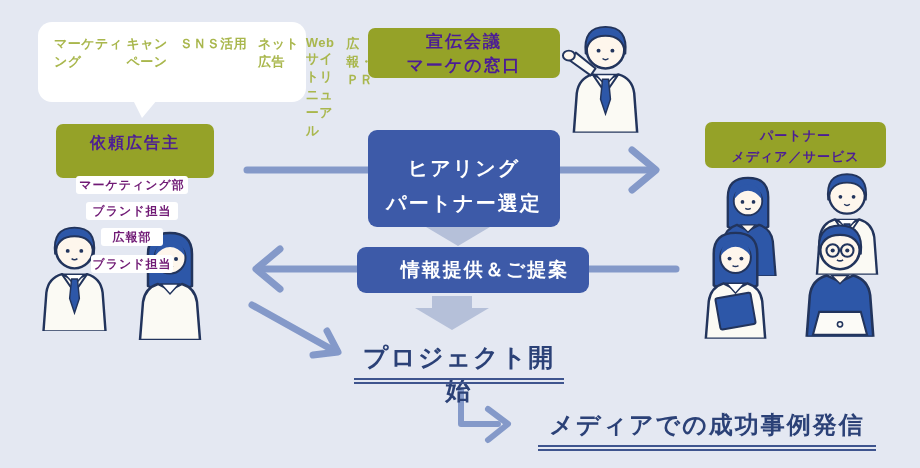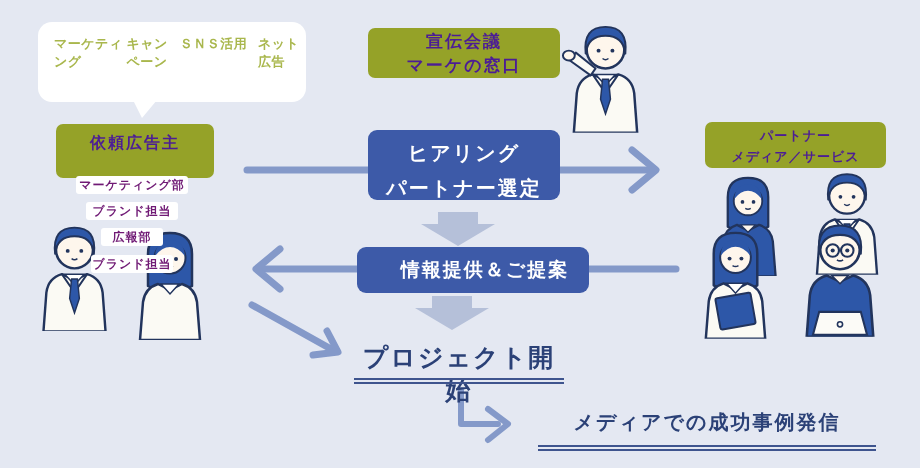--- a/index.html
+++ b/index.html
@@ -17,21 +17,21 @@
   .olive-box {
     position:absolute; z-index:2; background:#95a228; color:#4c1d95;
     font-weight:bold; text-align:center; border-radius:7px; letter-spacing:2px;
   }
   .blue-box {
     position:absolute; z-index:2; background:#3d5aa8; color:#fff;
     font-weight:bold; text-align:center; border-radius:9px; letter-spacing:2px;
   }
   .advertiser { left:56px; top:124px; width:158px; height:54px; font-size:16px; line-height:38px; }
   .agency  { left:368px; top:28px;  width:192px; height:50px; font-size:17px; line-height:24px; padding-top:2px; box-sizing:border-box; }
-  .hearing { left:368px; top:130px; width:192px; height:70px; font-size:20px; line-height:35px; padding-top:6px; box-sizing:border-box;text-align:center; }
+  .hearing { left:368px; top:130px; width:192px; height:97px; font-size:20px; line-height:35px; padding-top:21px; box-sizing:border-box;text-align:center; }
   .partner { left:705px; top:122px; width:181px; height:46px; font-size:13px; line-height:21px; padding-top:3px; box-sizing:border-box; letter-spacing:1px; }
   .proposal{ left:357px; top:247px; width:208px; height:46px; font-size:19px; line-height:46px;padding-left:24px; }
 
   
   .bubble {
     position:absolute; z-index:2; left:38px; top:22px; width:268px; height:80px;
     background:#fff; border-radius:14px; color:#a9b74d; font-size:13px; font-weight:bold;
     letter-spacing:0.5px; padding:13px 16px; box-sizing:border-box;
     display:flex; flex-direction:row; justify-content:space-between;
   }
@@ -55,21 +55,21 @@
   .dept2 { left:86px;  top:202px; width:92px;  }
   .dept3 { left:101px; top:228px; width:62px;  }
   .dept4 { left:91px;  top:255px; width:82px;  }
 
   
   .navy-label {
     position:absolute; z-index:2; color:#2b4177; font-weight:bold;
     text-align:center; letter-spacing:2px;
   }
   .project { left:354px; top:341px; width:210px; font-size:25px; }
-  .success { left:538px; top:409px; width:338px; font-size:20px; }
+  .success { left:538px; top:409px; width:338px; font-size:24px; }
   .dbl {
     position:absolute; z-index:2; height:6px; box-sizing:border-box;
     border-top:2px solid #3e548e; border-bottom:2px solid #3e548e;
   }
   .ul-project { left:354px; top:378px; width:210px; }
   .ul-success { left:538px; top:445px; width:338px; }
 
   
   .person { position:absolute; z-index:2; }
   .pp-left-man     { left:26px;  top:215px; width:97px; }
@@ -164,20 +164,24 @@
 
   <div class="bubble">
     <div class="b-row b-row1">
       <span>マーケティング</span>
       <span>キャンペーン</span>
     </div>
     <div class="b-row b-row2">
       <span>ＳＮＳ活用</span>
       <span>ネット広告</span>
     </div>
+    <div class="b-row b-row3">
+      <span>Webサイトリニューアル</span>
+      <span>広報・ＰＲ</span>
+    </div>
     <div class="tail"></div>
   </div>
 
   <div class="olive-box advertiser">依頼広告主</div>
   <div class="dept dept1">マーケティング部</div>
   <div class="dept dept2">ブランド担当</div>
   <div class="dept dept3">広報部</div>
   <div class="dept dept4">ブランド担当</div>
 
   <div class="olive-box agency">

